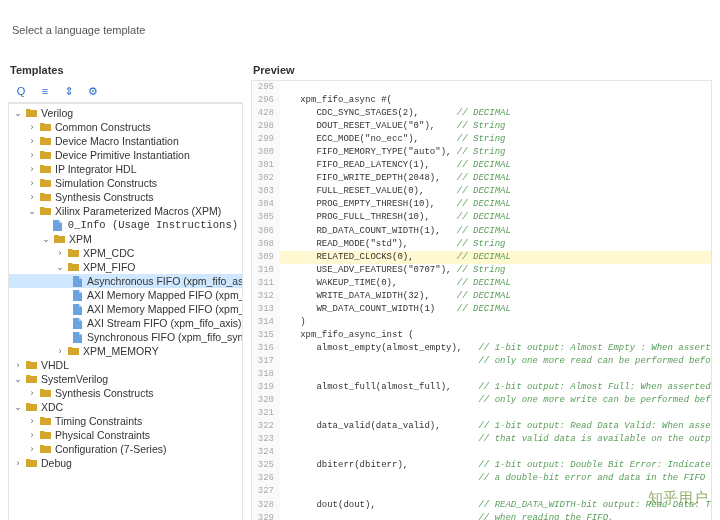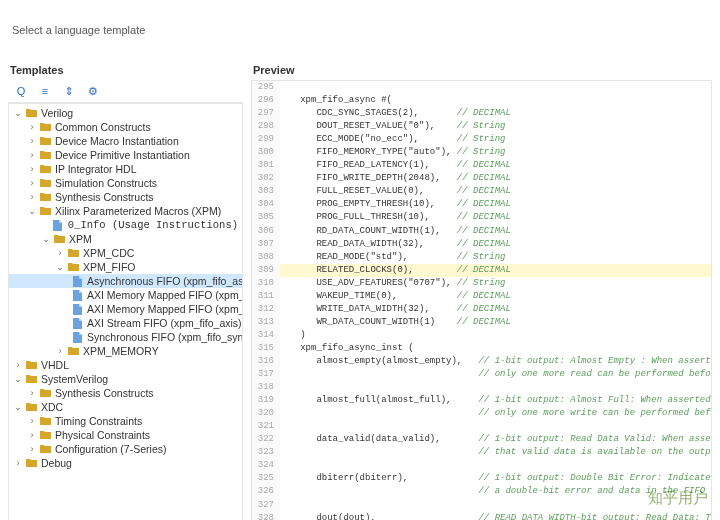--- a/index.html
+++ b/index.html
@@ -386,31 +386,30 @@
           <span>Debug</span>
         </div>
       </div>
   </div>
 
   <div class="pane preview">
     <div class="pane-title">Preview</div>
     <div class="code" id="code">
         <div class="code-line"><span class="ln">295</span><span class="ct"></span></div>
         <div class="code-line"><span class="ln">296</span><span class="ct">   xpm_fifo_async #(</span></div>
-        <div class="code-line"><span class="ln">297</span><span class="ct">      CDC_SYNC_STAGES(2),       <span class="cm">// DECIMAL</span></span></div>
+        <div class="code-line"><span class="ln">428</span><span class="ct">      CDC_SYNC_STAGES(2),       <span class="cm">// DECIMAL</span></span></div>
         <div class="code-line"><span class="ln">298</span><span class="ct">      DOUT_RESET_VALUE("0"),    <span class="cm">// String</span></span></div>
         <div class="code-line"><span class="ln">299</span><span class="ct">      ECC_MODE("no_ecc"),       <span class="cm">// String</span></span></div>
         <div class="code-line"><span class="ln">300</span><span class="ct">      FIFO_MEMORY_TYPE("auto"), <span class="cm">// String</span></span></div>
         <div class="code-line"><span class="ln">301</span><span class="ct">      FIFO_READ_LATENCY(1),     <span class="cm">// DECIMAL</span></span></div>
         <div class="code-line"><span class="ln">302</span><span class="ct">      FIFO_WRITE_DEPTH(2048),   <span class="cm">// DECIMAL</span></span></div>
         <div class="code-line"><span class="ln">303</span><span class="ct">      FULL_RESET_VALUE(0),      <span class="cm">// DECIMAL</span></span></div>
         <div class="code-line"><span class="ln">304</span><span class="ct">      PROG_EMPTY_THRESH(10),    <span class="cm">// DECIMAL</span></span></div>
         <div class="code-line"><span class="ln">305</span><span class="ct">      PROG_FULL_THRESH(10),     <span class="cm">// DECIMAL</span></span></div>
         <div class="code-line"><span class="ln">306</span><span class="ct">      RD_DATA_COUNT_WIDTH(1),   <span class="cm">// DECIMAL</span></span></div>
-        <div class="code-line"><span class="ln">307</span><span class="ct">      READ_DATA_WIDTH(32),      <span class="cm">// DECIMAL</span></span></div>
         <div class="code-line"><span class="ln">308</span><span class="ct">      READ_MODE("std"),         <span class="cm">// String</span></span></div>
         <div class="code-line hl"><span class="ln">309</span><span class="ct">      RELATED_CLOCKS(0),        <span class="cm">// DECIMAL</span></span></div>
         <div class="code-line"><span class="ln">310</span><span class="ct">      USE_ADV_FEATURES("0707"), <span class="cm">// String</span></span></div>
         <div class="code-line"><span class="ln">311</span><span class="ct">      WAKEUP_TIME(0),           <span class="cm">// DECIMAL</span></span></div>
         <div class="code-line"><span class="ln">312</span><span class="ct">      WRITE_DATA_WIDTH(32),     <span class="cm">// DECIMAL</span></span></div>
         <div class="code-line"><span class="ln">313</span><span class="ct">      WR_DATA_COUNT_WIDTH(1)    <span class="cm">// DECIMAL</span></span></div>
         <div class="code-line"><span class="ln">314</span><span class="ct">   )</span></div>
         <div class="code-line"><span class="ln">315</span><span class="ct">   xpm_fifo_async_inst (</span></div>
         <div class="code-line"><span class="ln">316</span><span class="ct">      almost_empty(almost_empty),   <span class="cm">// 1-bit output: Almost Empty : When asserted, this signal indicates that</span></span></div>
         <div class="code-line"><span class="ln">317</span><span class="ct">                                    <span class="cm">// only one more read can be performed before the FIFO goes to empty.</span></span></div>

